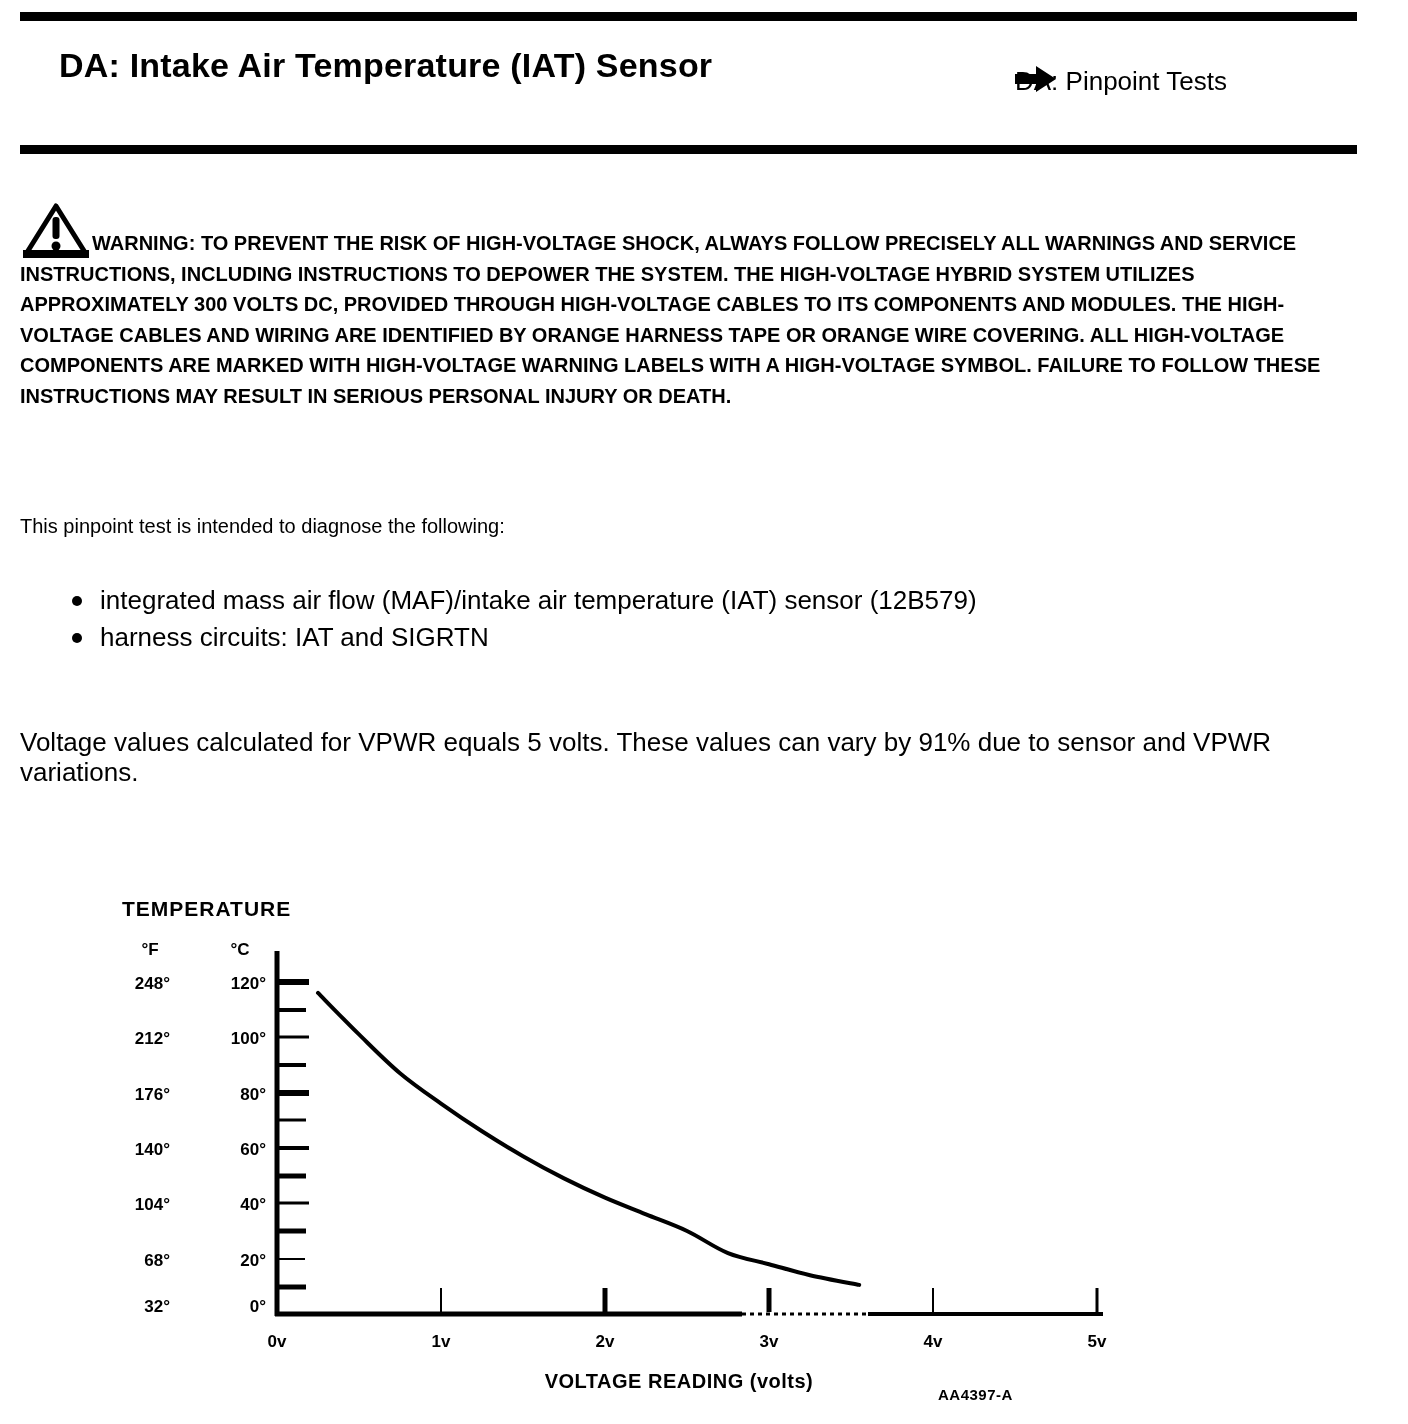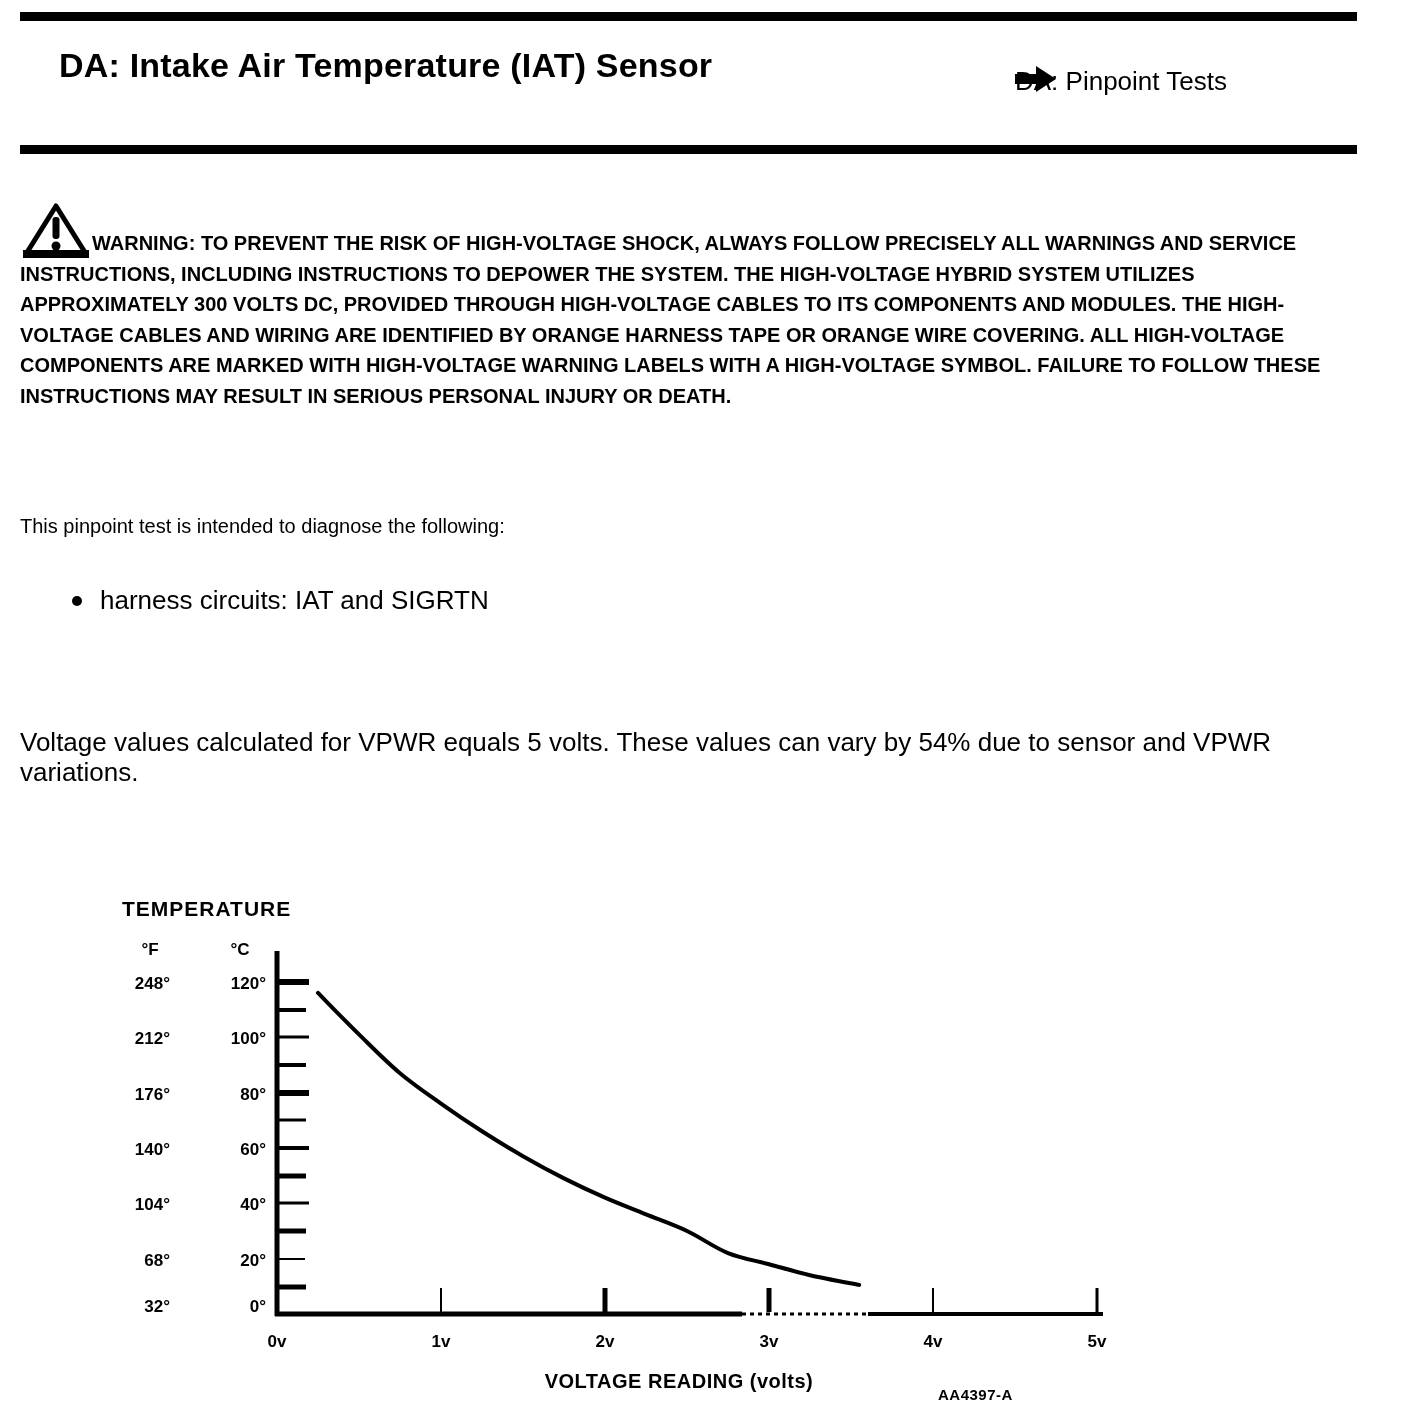--- a/index.html
+++ b/index.html
@@ -83,24 +83,25 @@
       <rect x="30.5" y="15" width="7" height="22" rx="3" fill="#000"></rect>
       <circle cx="34" cy="44" r="4.5" fill="#000"></circle>
     </svg>
   </span>
   <span>WARNING: TO PREVENT THE RISK OF HIGH-VOLTAGE SHOCK, ALWAYS FOLLOW PRECISELY ALL WARNINGS AND SERVICE INSTRUCTIONS, INCLUDING INSTRUCTIONS TO DEPOWER THE SYSTEM. THE HIGH-VOLTAGE HYBRID SYSTEM UTILIZES APPROXIMATELY 300 VOLTS DC, PROVIDED THROUGH HIGH-VOLTAGE CABLES TO ITS COMPONENTS AND MODULES. THE HIGH-VOLTAGE CABLES AND WIRING ARE IDENTIFIED BY ORANGE HARNESS TAPE OR ORANGE WIRE COVERING. ALL HIGH-VOLTAGE COMPONENTS ARE MARKED WITH HIGH-VOLTAGE WARNING LABELS WITH A HIGH-VOLTAGE SYMBOL. FAILURE TO FOLLOW THESE INSTRUCTIONS MAY RESULT IN SERIOUS PERSONAL INJURY OR DEATH.</span>
 </div>
 
 <div class="abs intro">This pinpoint test is intended to diagnose the following:</div>
 
 <ul class="abs bullet-list">
+  <li>integrated mass air flow (MAF)/intake air temperature (IAT) sensor (12B579)</li>
   <li>harness circuits: IAT and SIGRTN</li>
 </ul>
 
-<div class="abs note">Voltage values calculated for VPWR equals 5 volts. These values can vary by 54% due to sensor and VPWR variations.</div>
+<div class="abs note">Voltage values calculated for VPWR equals 5 volts. These values can vary by 91% due to sensor and VPWR variations.</div>
 
 <svg class="chart" width="1408" height="1424" viewBox="0 0 1408 1424">
 
   <text class="chart-title" x="122" y="916">TEMPERATURE</text>
   <text class="axis-unit" x="150" y="955" text-anchor="middle">°F</text>
   <text class="axis-unit" x="240" y="955" text-anchor="middle">°C</text>
 
   <line x1="277" y1="951" x2="277" y2="1316" stroke="#000" stroke-width="5"></line>
 
   <line x1="279" y1="982" x2="309" y2="982" stroke="#000" stroke-width="6"></line>

